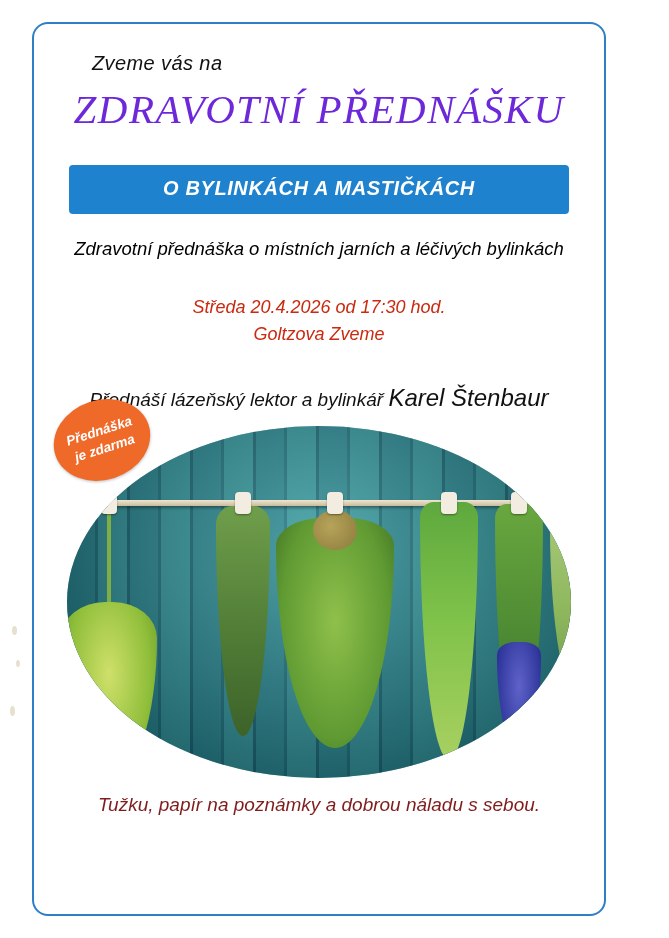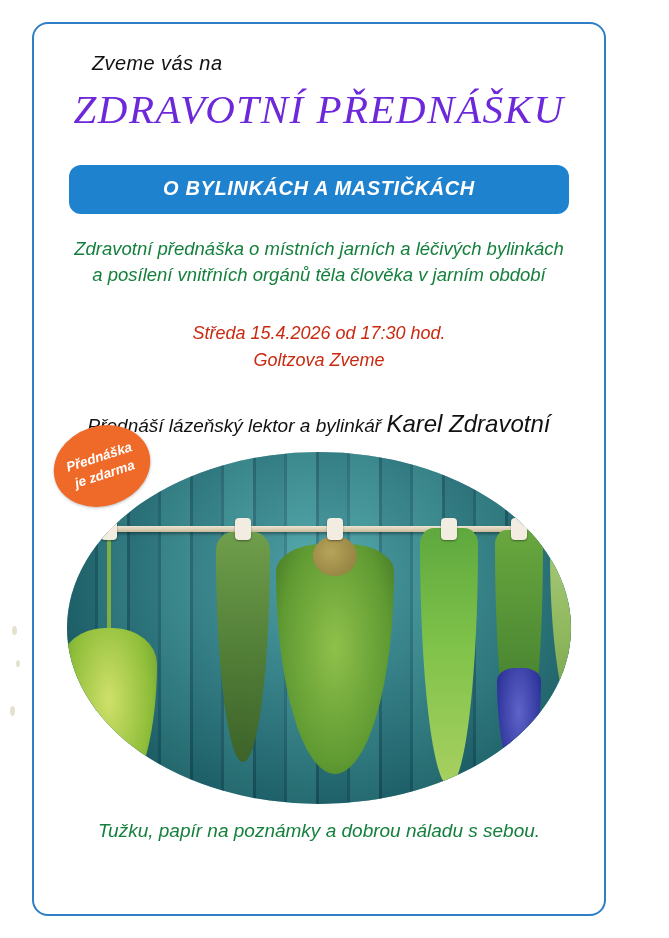--- a/index.html
+++ b/index.html
@@ -44,21 +44,21 @@
     font-size: 41px;
     letter-spacing: 1.5px;
     color: #6d28d9;
     white-space: nowrap;
   }
 
   .banner {
     margin: 32px auto 0 auto;
     width: 500px;
     background: #1f82ce;
-    border-radius: 12px;
+    border-radius: 4px;
     padding: 12px 10px 14px 10px;
     box-sizing: border-box;
     text-align: center;
     color: #ffffff;
   }
   .banner-line1 {
     font-size: 20px;
     font-weight: bold;
     letter-spacing: 0.6px;
   }
@@ -67,21 +67,21 @@
     font-size: 20px;
     font-weight: normal;
   }
 
   .desc {
     margin: 22px auto 0 auto;
     width: 548px;
     text-align: center;
     font-size: 18.5px;
     line-height: 26px;
-    color: #15803d;
+    color: #000000;
   }
 
   .datetime {
     margin: 32px auto 0 auto;
     text-align: center;
     color: #c92a10;
     font-size: 18px;
     line-height: 27px;
   }
 
@@ -215,21 +215,21 @@
     line-height: 18px;
     z-index: 9;
     text-align: center;
     box-shadow: 0 1px 3px rgba(0,0,0,0.25);
   }
 
   .footer {
     margin: 16px auto 0 auto;
     text-align: center;
     font-size: 19px;
-    color: #15803d;
+    color: #7f1d1d;
   }
 
   .speck {
     position: absolute;
     background: #e6e1cf;
     border-radius: 50%;
   }
   .s1 { left: 12px; top: 626px; width: 5px; height: 9px; }
   .s2 { left: 16px; top: 660px; width: 4px; height: 7px; }
   .s3 { left: 10px; top: 706px; width: 5px; height: 10px; }
@@ -246,30 +246,29 @@
   <div class="invite">Zveme vás na</div>
 
   <div class="title">ZDRAVOTNÍ PŘEDNÁŠKU</div>
 
   <div class="banner">
     <div class="banner-line1">O BYLINKÁCH A MASTIČKÁCH</div>
   </div>
 
   <div class="desc">
     <div>Zdravotní přednáška o místních jarních a léčivých bylinkách</div>
-    <div>a posílení vnitřních orgánů těla člověka v jarním období</div>
   </div>
 
   <div class="datetime">
-    <div>Středa 15.4.2026 od 17:30 hod.</div>
+    <div>Středa 20.4.2026 od 17:30 hod.</div>
     <div>Goltzova Zveme</div>
   </div>
 
   <div class="lecturer">
-    <span>Přednáší lázeňský lektor a bylinkář </span><span class="name">Karel Zdravotní</span>
+    <span>Přednáší lázeňský lektor a bylinkář </span><span class="name">Karel Štenbaur</span>
   </div>
 
   <div class="photo-wrap">
     <div class="photo">
       <div class="sheen"></div>
       <div class="rope"></div>
 
       <div class="bundle b1">
         <div class="tie"></div>
         <div class="stem"></div>

